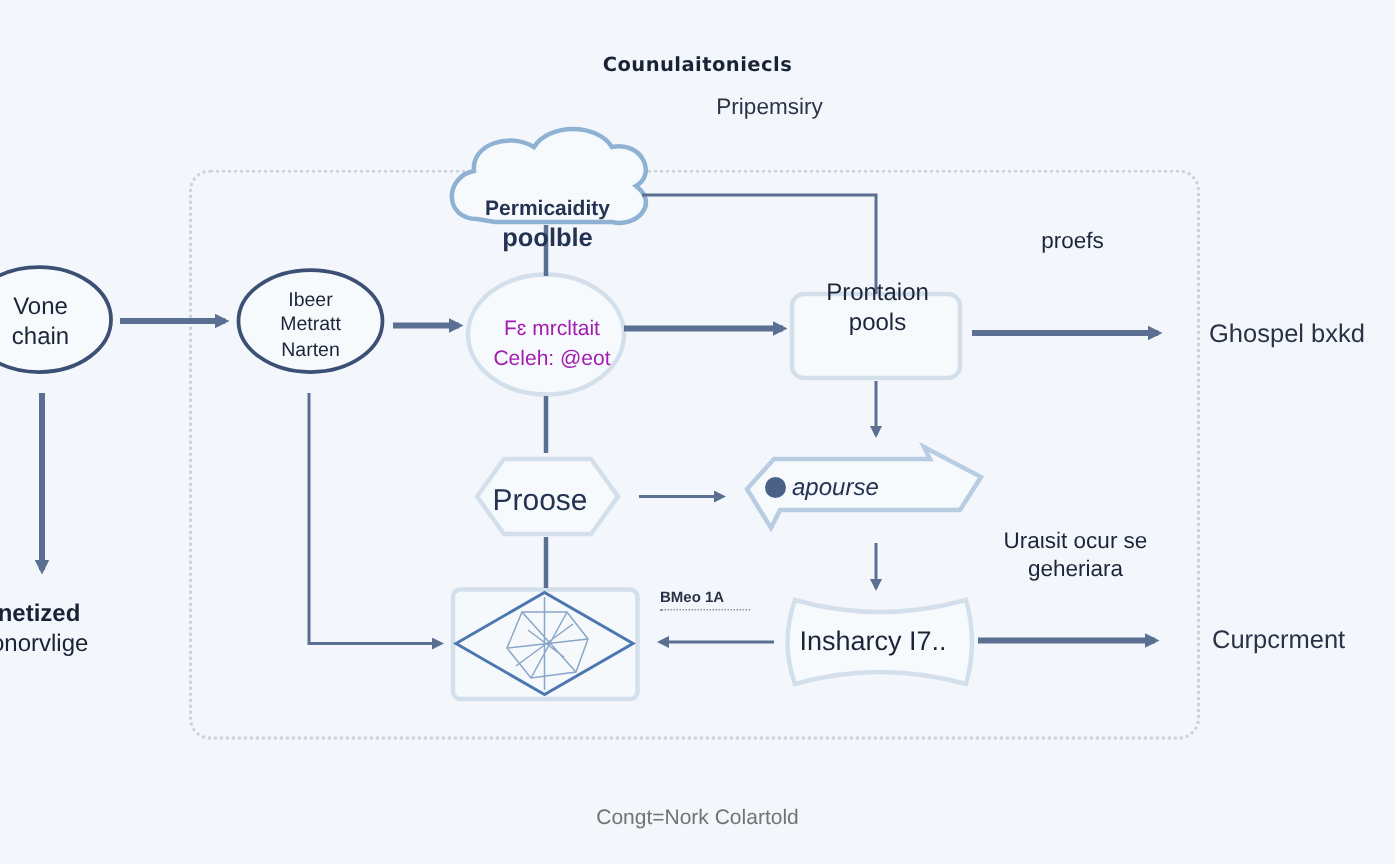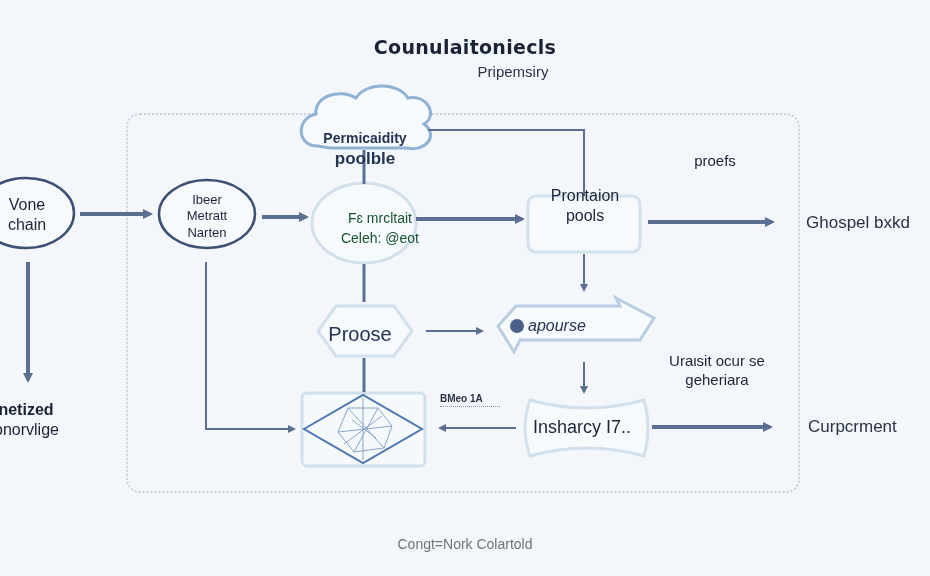--- a/index.html
+++ b/index.html
@@ -7,40 +7,40 @@
       width: 930px; height: 576px; overflow: hidden;
       background: #f3f7fb;
       font-family: "Liberation Sans", "DejaVu Sans", sans-serif;
       color: #1c2438;
       position: relative;
     }
     .abs { position: absolute; }
     .title {
       left: 0; width: 930px; top: 36px; text-align: center;
       font-family: "DejaVu Sans", sans-serif;
-      font-size: 19px; font-weight: bold; color: #1a2236; letter-spacing: 0.3px;
+      font-size: 13px; font-weight: bold; color: #1a2236; letter-spacing: 0.3px;
     }
     .subtitle {
       left: 0; width: 930px; top: 63px; text-align: center;
       font-size: 15px; color: #2a3246; margin-left: 48px;
     }
     .container {
       left: 126px; top: 113px; width: 670px; height: 376px;
       border: 2px dotted #c9d3de; border-radius: 14px;
     }
     svg.links { position: absolute; left: 0; top: 0; }
     .node-text { position: absolute; text-align: center; line-height: 1.25; }
     .cloud-text {
       left: 305px; top: 106px; width: 120px; font-weight: bold; color: #243352;
     }
     .cloud-text .l1 { font-size: 14px; display: block; margin-top: 24px; }
     .cloud-text .l2 { font-size: 17px; display: block; }
     .vone { left: -4px; top: 195px; width: 62px; font-size: 16px; color: #1c2438; }
     .ibeer { left: 164px; top: 192px; width: 86px; font-size: 13px; color: #1c2438; }
-    .femr { left: 328px; top: 208px; width: 104px; font-size: 14px; color: #14532d; line-height: 1.45;}
+    .femr { left: 316px; top: 208px; width: 104px; font-size: 14px; color: #a21caf; line-height: 1.45;}
     .pront { left: 530px; top: 186px; width: 110px; font-size: 16px; color: #1c2438; }
     .zero { left: 645px; top: 152px; width: 140px; font-size: 15px; color: #1c2438; }
     .ghospel { left: 806px; top: 212px; width: 130px; font-size: 17px; color: #2a3246; text-align: left; }
     .proose { left: 315px; top: 322px; width: 90px; font-size: 20px; font-weight: normal; color: #243352; }
     .apourse { left: 510px; top: 316px; width: 130px; font-size: 16px; font-style: italic; color: #243352; text-align: left; }
     .apourse .ic { display: inline-block; width: 14px; height: 14px; border-radius: 50%; background: #4a6288; vertical-align: -2px; margin-right: 4px; }
     .uraq { left: 642px; top: 352px; width: 150px; font-size: 15px; color: #1c2438; }
     .netized { left: -6px; top: 400px; width: 90px; font-size: 16px; color: #1a2236; text-align: left; }
     .netized .l1 { font-weight: bold; display: block; }
     .bmeo { left: 440px; top: 393px; width: 60px; font-size: 10px; font-weight: bold; color: #2a3246; text-align: left; border-bottom: 1px dotted #8894a8; }

